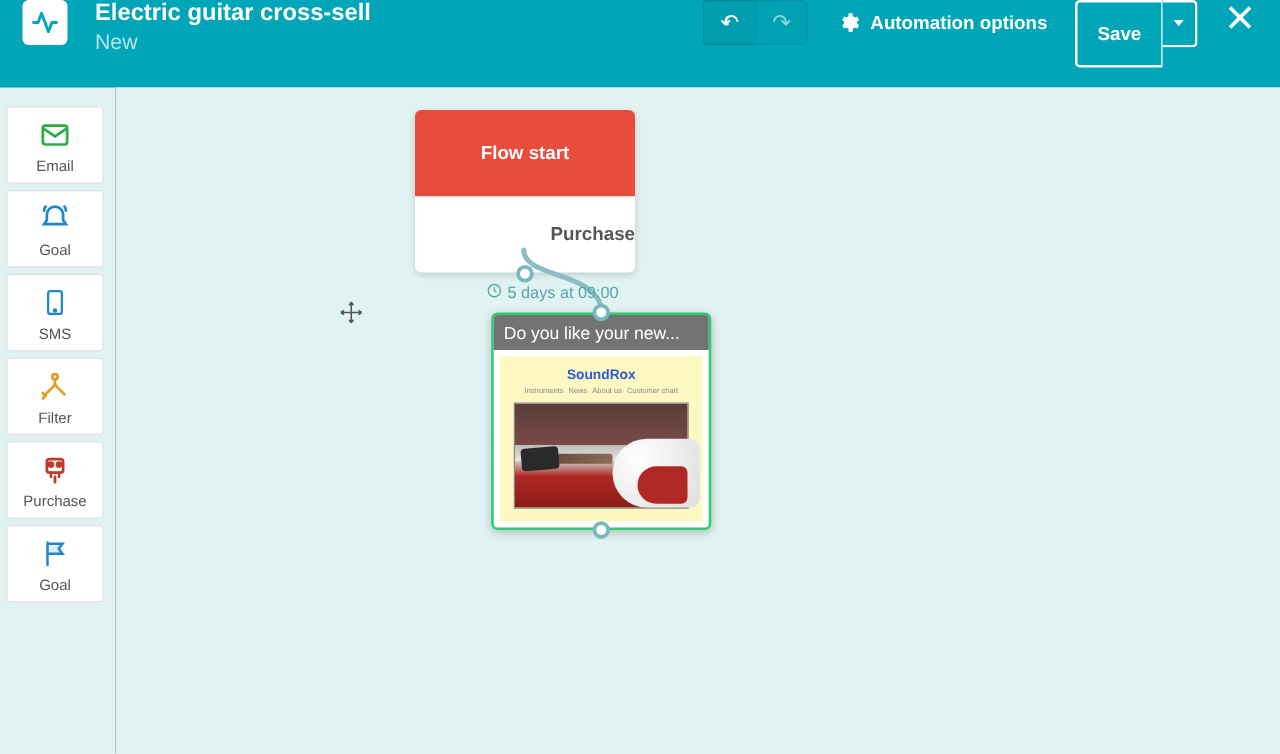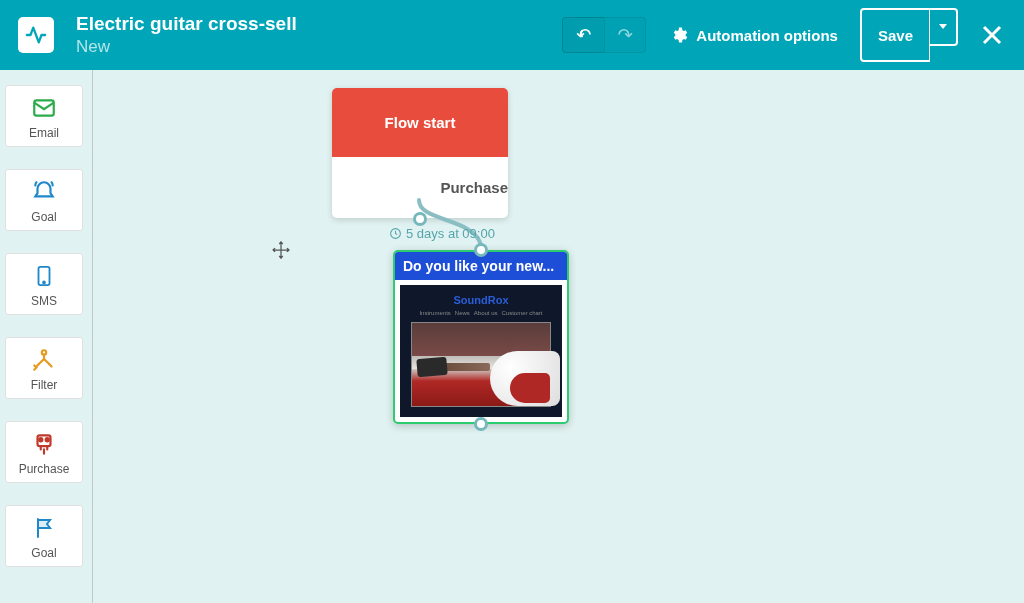--- a/index.html
+++ b/index.html
@@ -4,21 +4,20 @@
 <style>
   * { box-sizing: border-box; margin: 0; padding: 0; }
   html, body { width: 1024px; height: 603px; font-family: -apple-system, BlinkMacSystemFont, "Segoe UI", Arial, sans-serif; overflow: hidden; }
   body { background: #e0f2f1; }
 
   
   .header {
     height: 70px;
     background: #00a6b8;
     display: flex;
-    align-items: center;
     padding: 0 18px;
     color: #fff;
   }
   .app-icon {
     width: 36px; height: 36px;
     background: #fff;
     border-radius: 5px;
     display: flex; align-items: center; justify-content: center;
     margin-right: 22px;
   }
@@ -66,21 +65,21 @@
     cursor: pointer;
     display:flex; align-items:center; justify-content:center;
   }
   .close-x svg { width: 24px; height: 24px; stroke:#fff; stroke-width:3; }
 
   
   .palette {
     position: absolute;
     left: 5px; top: 85px;
     width: 78px;
-    display: flex; flex-direction: column; gap: 22px;
+    display: flex; flex-direction: column; gap: 5px;
   }
   .pal-item {
     background: #fff;
     border: 1px solid #e0e0e0;
     border-radius: 3px;
     display: flex; flex-direction: column; align-items: center;
     padding: 8px 0 6px;
     cursor: grab;
   }
   .pal-item .pal-icon { width: 28px; height: 28px; display:flex; align-items:center; justify-content:center; }
@@ -143,21 +142,21 @@
     width: 80px; height: 50px;
     pointer-events: none;
   }
 
   
   .delay-label {
     position: absolute;
     left: 296px; top: 156px;
     font-size: 13px;
     color: #56a5ad;
-    display: flex; align-items: center; gap: 4px;
+    display: flex; gap: 4px;
   }
   .delay-label svg { width: 13px; height: 13px; }
 
   
   .email-card {
     position: absolute;
     left: 300px; top: 180px;
     width: 176px;
     background: #fff;
     border-radius: 5px;
@@ -168,33 +167,33 @@
   .email-card .node-port-top {
     position: absolute;
     left: 50%; transform: translateX(-50%);
     top: -9px;
     width: 14px; height: 14px;
     background: #fff;
     border: 3px solid #77b8bd;
     border-radius: 50%;
   }
   .email-card-hdr {
-    background: #1d4ed8;
+    background: #737373;
     color: #fff;
-    font-weight: 700;
+    font-weight: 400;
     font-size: 14px;
     padding: 6px 8px;
     border-radius: 3px 3px 0 0;
     white-space: nowrap;
     overflow: hidden;
     text-overflow: ellipsis;
   }
   .email-preview {
     margin: 5px;
-    background: #0f172a;
+    background: #fef9c3;
     height: 132px;
     padding: 6px;
     display: flex; flex-direction: column; align-items:center;
     overflow:hidden;
   }
   .prev-logo {
     color: #2a5dd7;
     font-weight: 700;
     font-size: 11px;
     margin-top: 3px;

